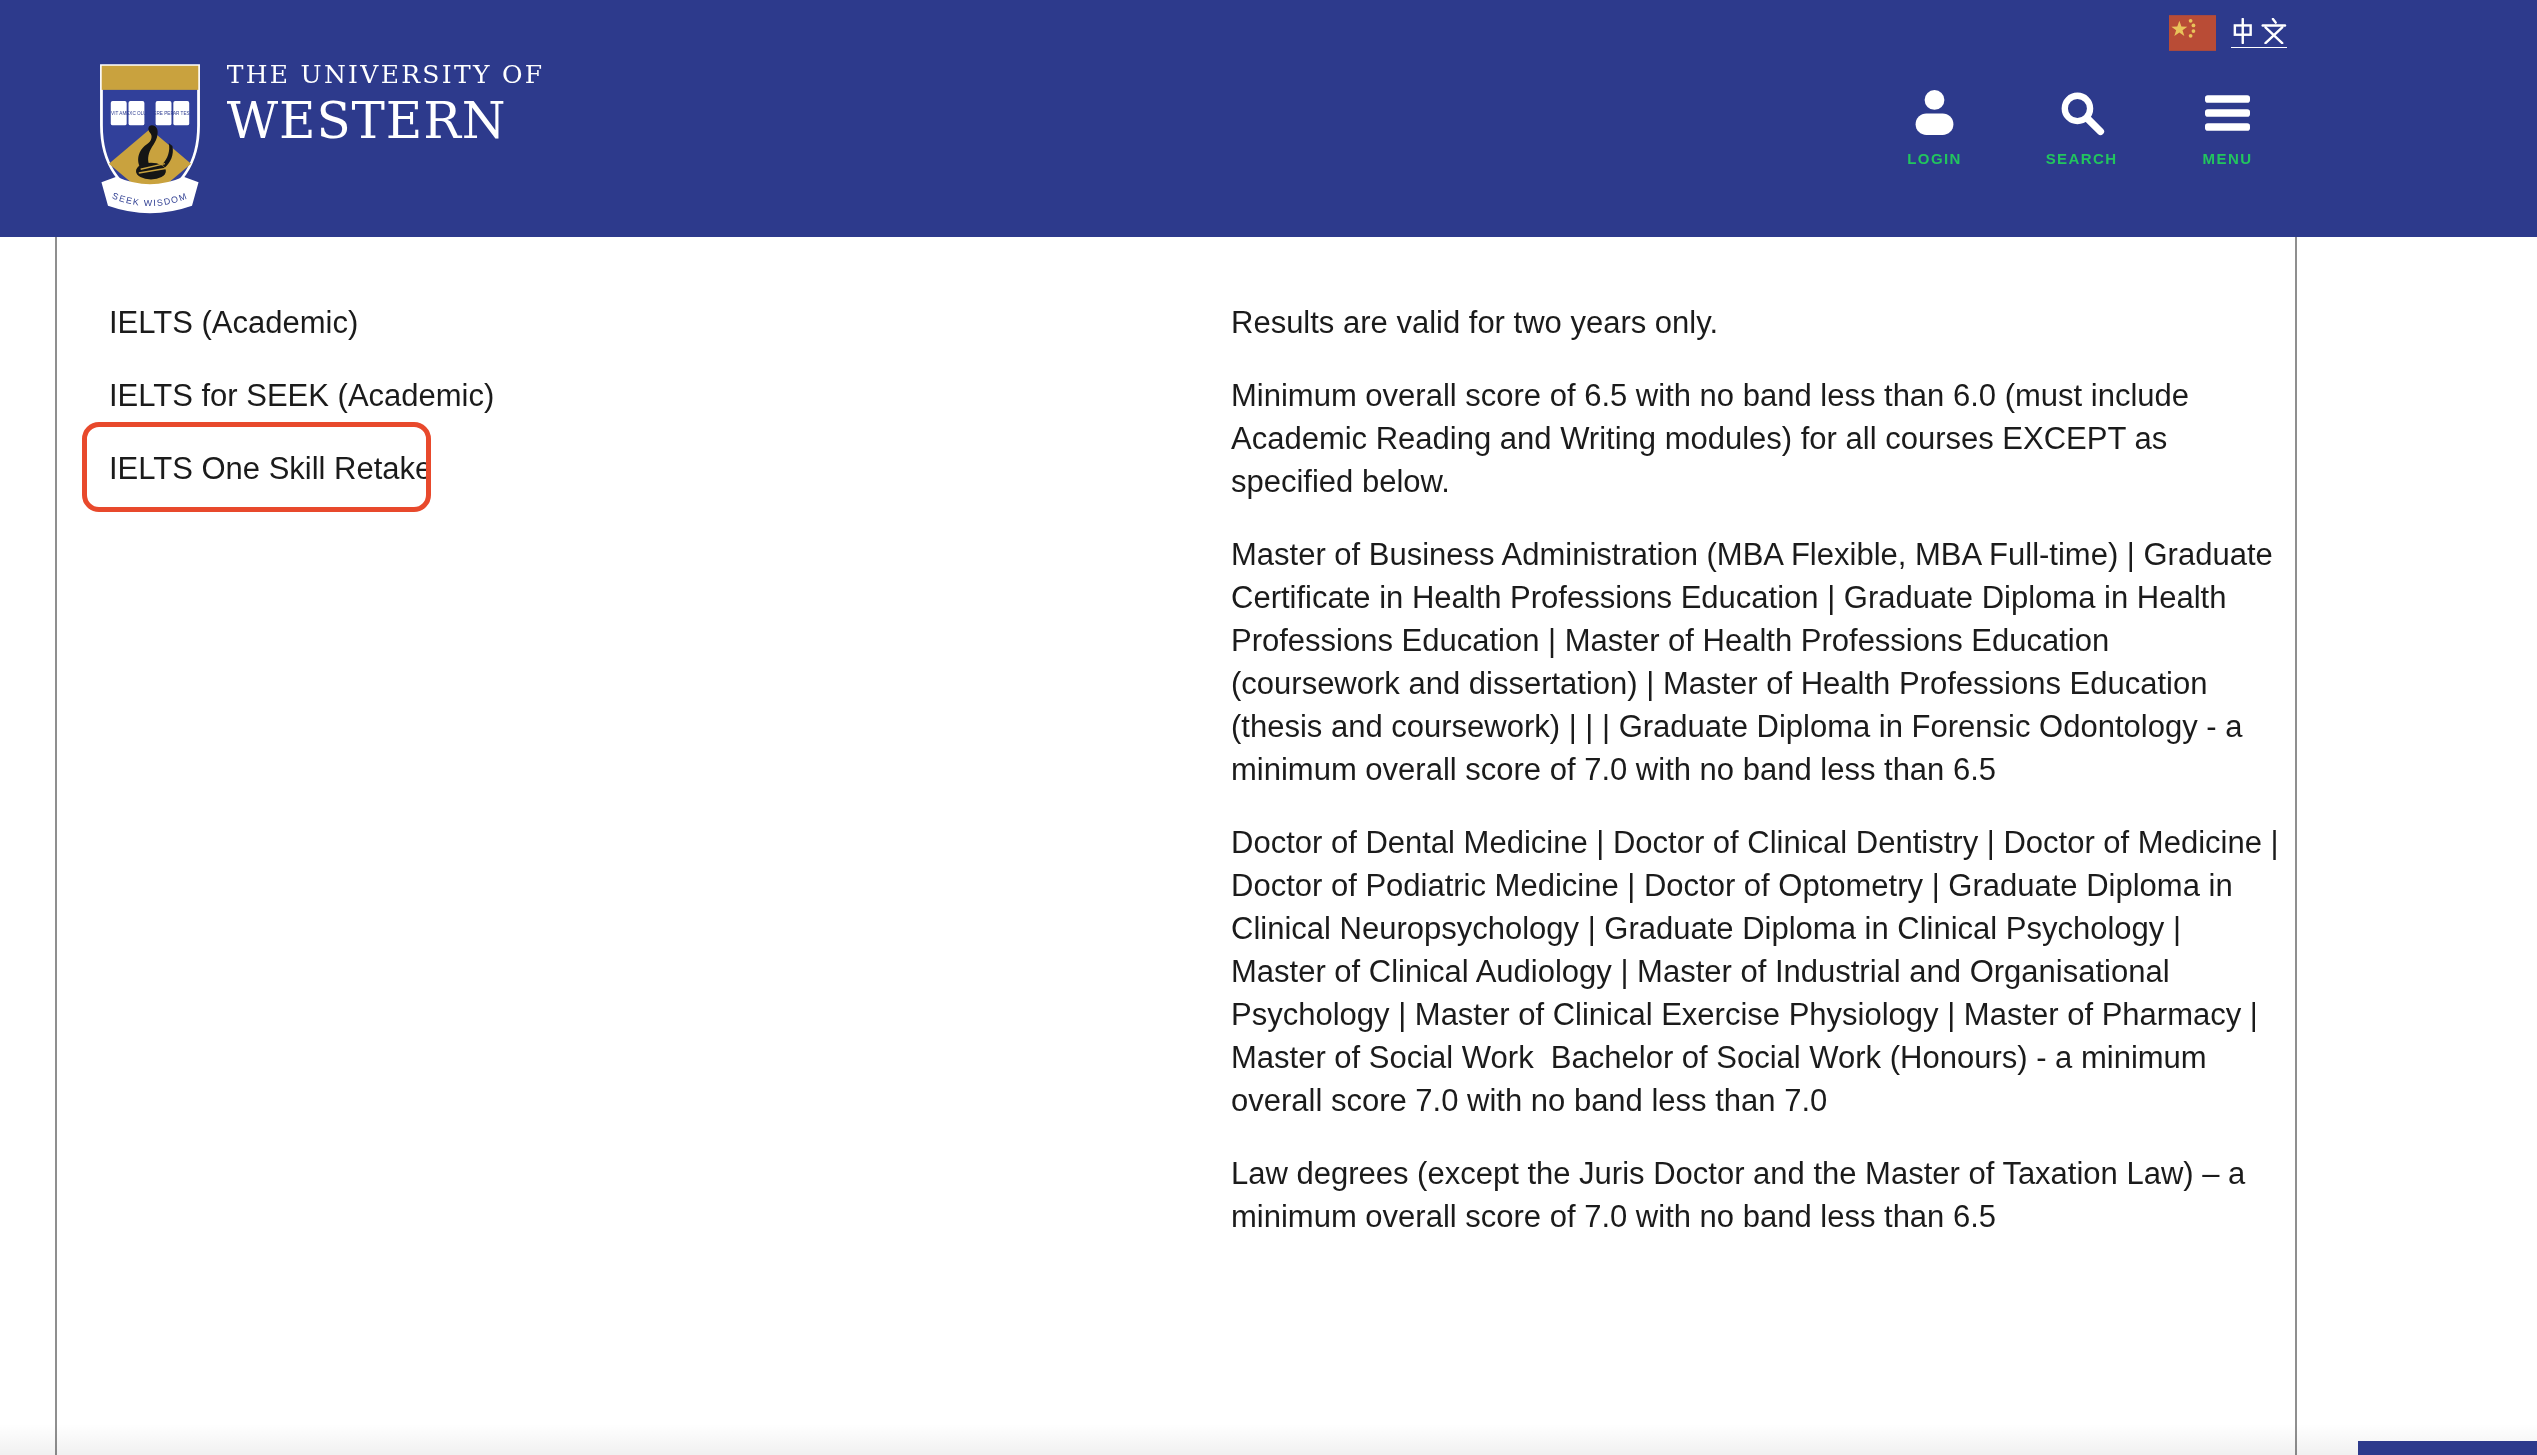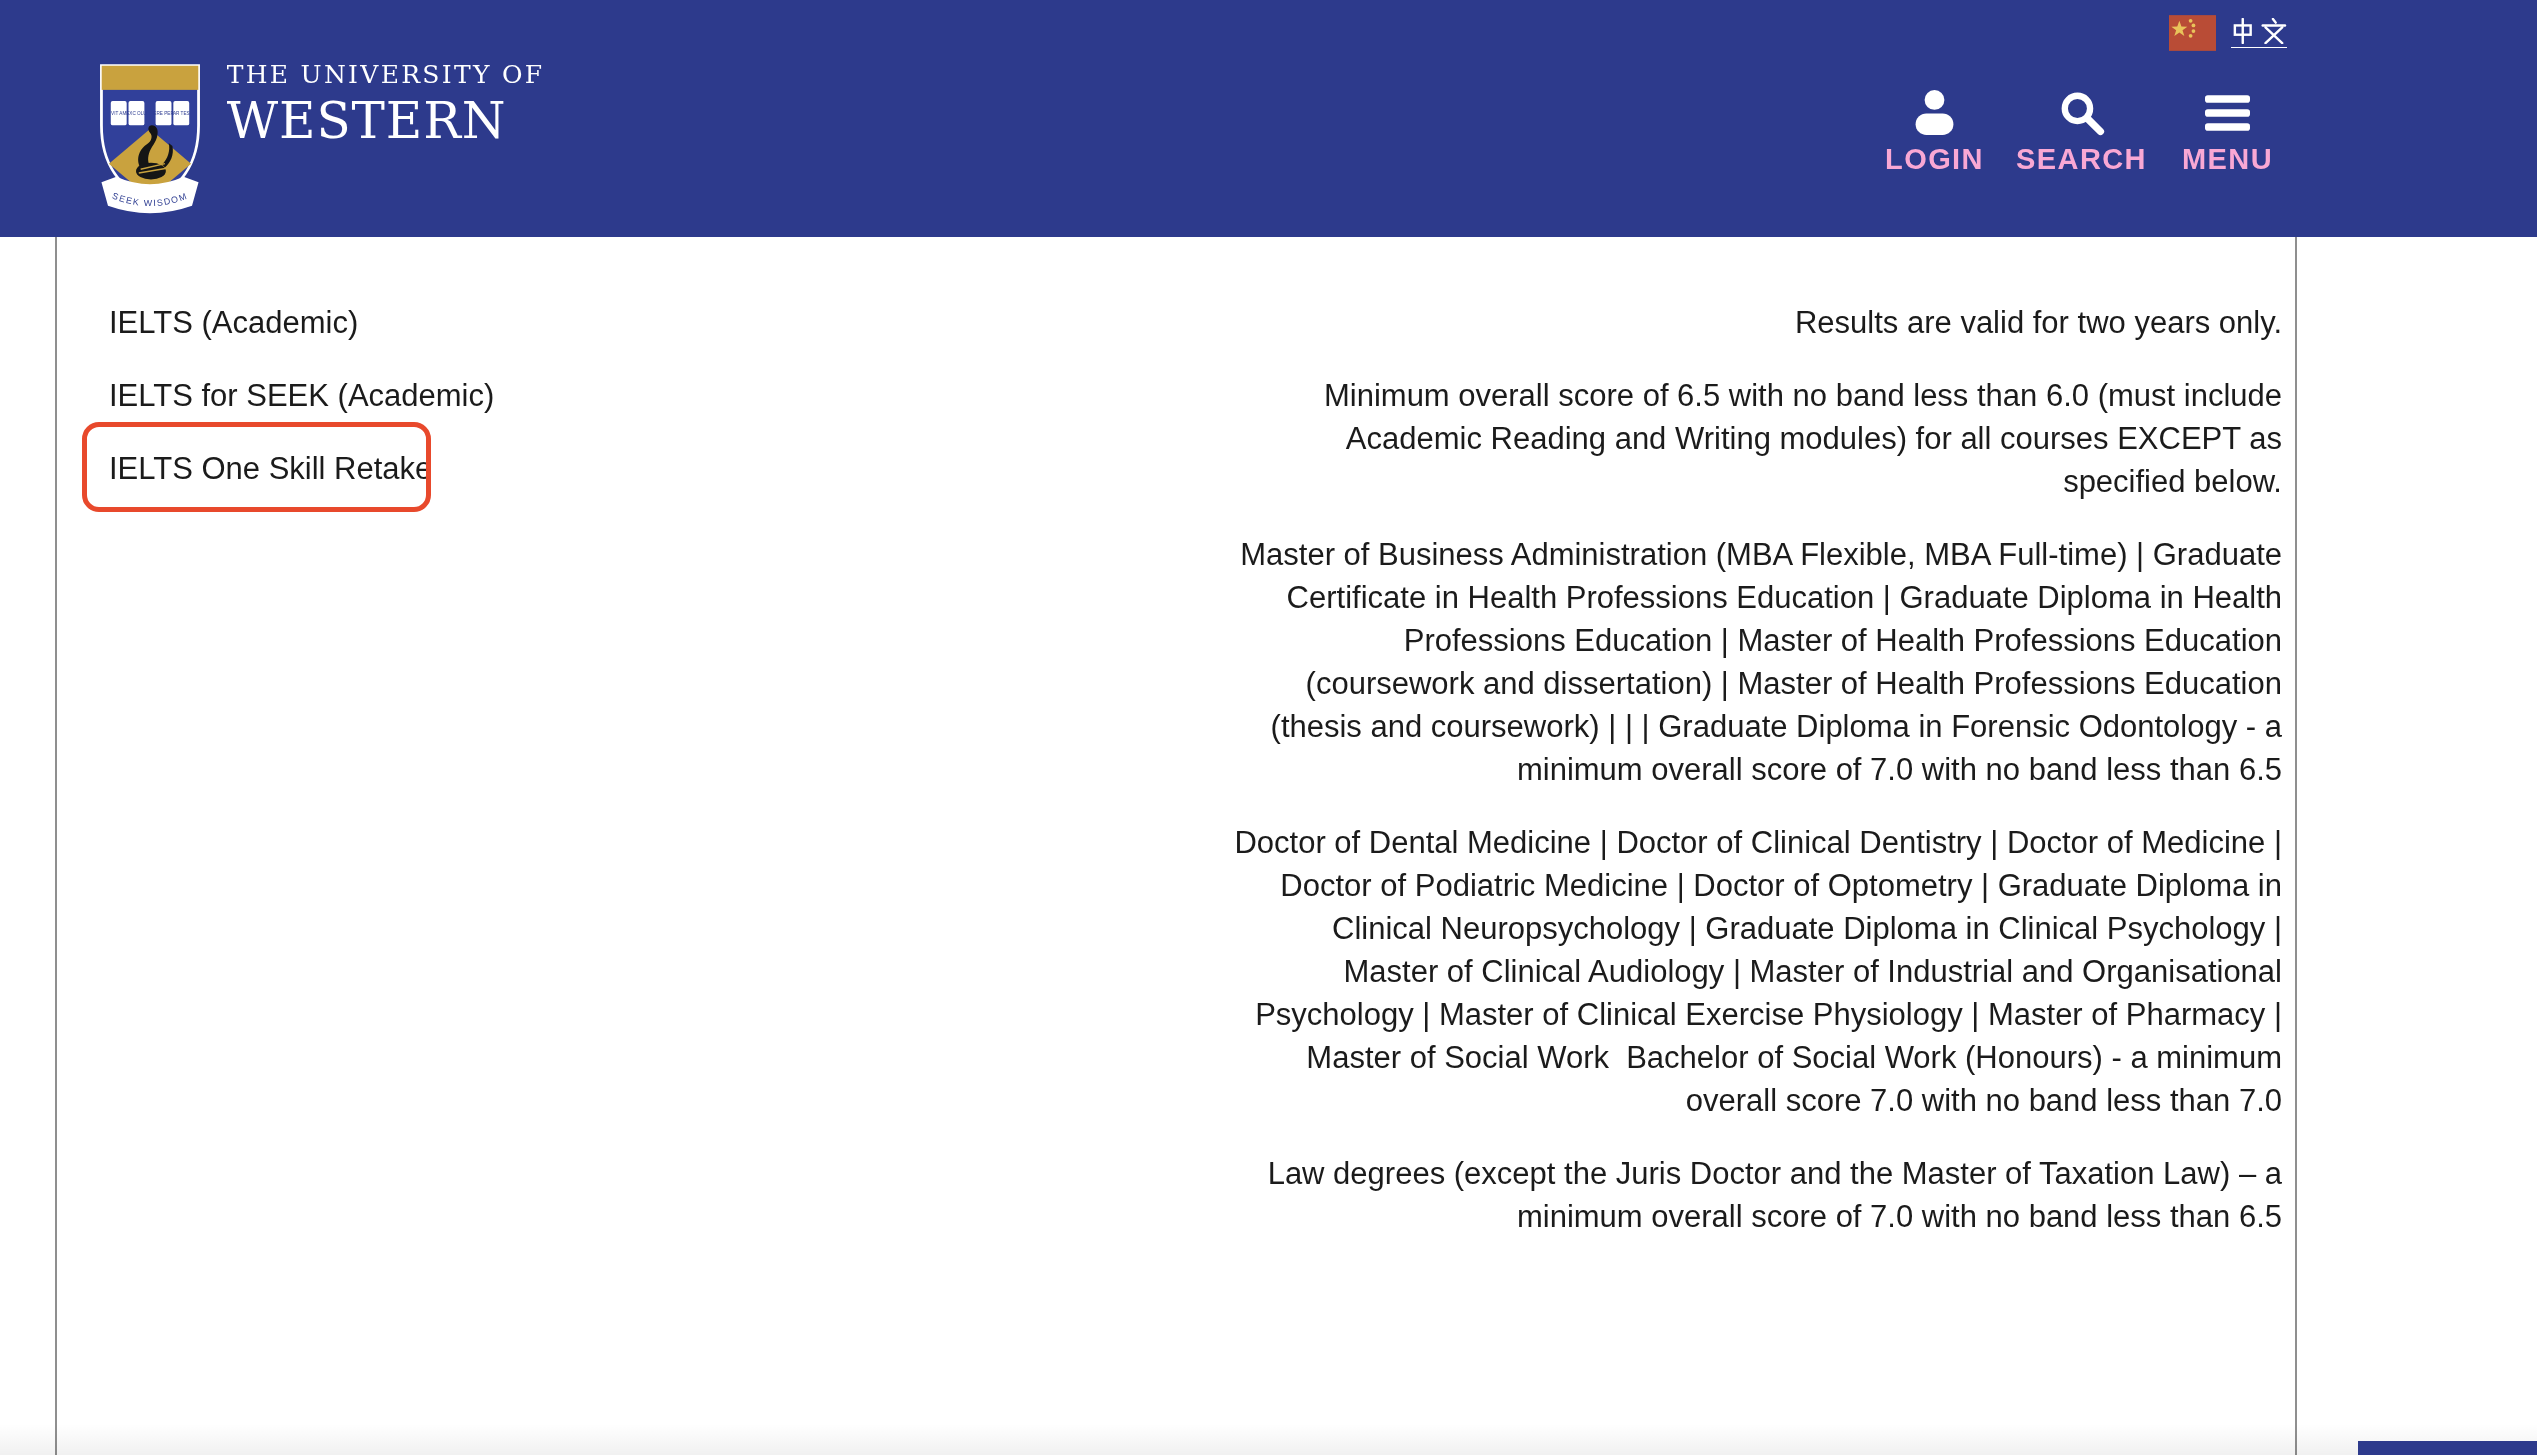--- a/index.html
+++ b/index.html
@@ -13,38 +13,38 @@
   .crest{width:116px;height:155px;display:block;}
   .wordmark{margin-left:18.7px;color:#ffffff;font-family:"DejaVu Serif",serif;}
   .wordmark .l1{font-size:25px;letter-spacing:2.3px;margin-bottom:8.4px;white-space:nowrap;}
   .wordmark .l2,.wordmark .l3{font-size:50px;line-height:49px;letter-spacing:0.9px;white-space:nowrap;}
   .lang{position:absolute;left:2169px;top:15px;display:flex;align-items:center;cursor:pointer;text-decoration:none;}
   .flag{width:47px;height:36px;display:block;}
   .cjk{margin-left:15px;display:block;padding-bottom:2.8px;border-bottom:1.9px solid #ffffff;}
   .visually-hidden{position:absolute;width:0.9px;height:0.9px;overflow:hidden;clip:rect(0 0 0 0);white-space:nowrap;}
   .nav-item{position:absolute;top:90px;width:131px;display:flex;flex-direction:column;align-items:center;cursor:pointer;background:none;border:none;padding:0;}
   .nav-item .nicon{height:45px;display:flex;align-items:center;justify-content:center;margin-bottom:12px;}
-  .nav-item .nlabel{color:#f9a8d4;font-size:29px;font-weight:bold;letter-spacing:1.4px;line-height:24px;}
+  .nav-item .nlabel{color:#22c55e;font-size:15px;font-weight:bold;letter-spacing:1.4px;line-height:24px;}
   .nav-login{left:1869px;}
   .nav-search{left:2016px;justify-content:space-between;}
   .nav-menu{left:2162px;}
   
   .vline{position:absolute;top:237px;bottom:0;width:1.9px;background:#8F8F8F;}
   .vline-left{left:55px;}
   .vline-right{left:2295px;}
   
   .side-item{position:absolute;left:109px;height:43px;line-height:43px;font-size:31px;color:#1B1B1B;cursor:pointer;white-space:nowrap;}
   .side-item-1{top:301px;}
   .side-item-2{top:374px;}
   .side-item-3{top:447px;}
   .highlight-box{position:absolute;left:82px;top:422px;width:349px;height:90px;box-sizing:border-box;
     border:5.6px solid #E8492C;border-radius:17px;background:transparent;pointer-events:none;}
   
   .requirements{position:absolute;left:1231px;top:301px;width:1051px;color:#1B1B1B;}
-  .requirements p{margin:0 0 30px 0;font-size:31px;line-height:43px;white-space:pre-wrap;text-align:right;}
+  .requirements p{margin:0 0 30px 0;font-size:31px;line-height:43px;white-space:pre-wrap;}
   
   .bottom-fade{position:absolute;left:0;right:0;bottom:0;height:32px;
     background:linear-gradient(to bottom,rgba(0,0,0,0),rgba(0,0,0,0.06));pointer-events:none;}
   .br-panel{position:absolute;left:2358px;top:1441px;right:0;bottom:0;background:#2D3A8C;cursor:pointer;}
 </style>
 </head>
 <body>
 
 <div class="header">
 

